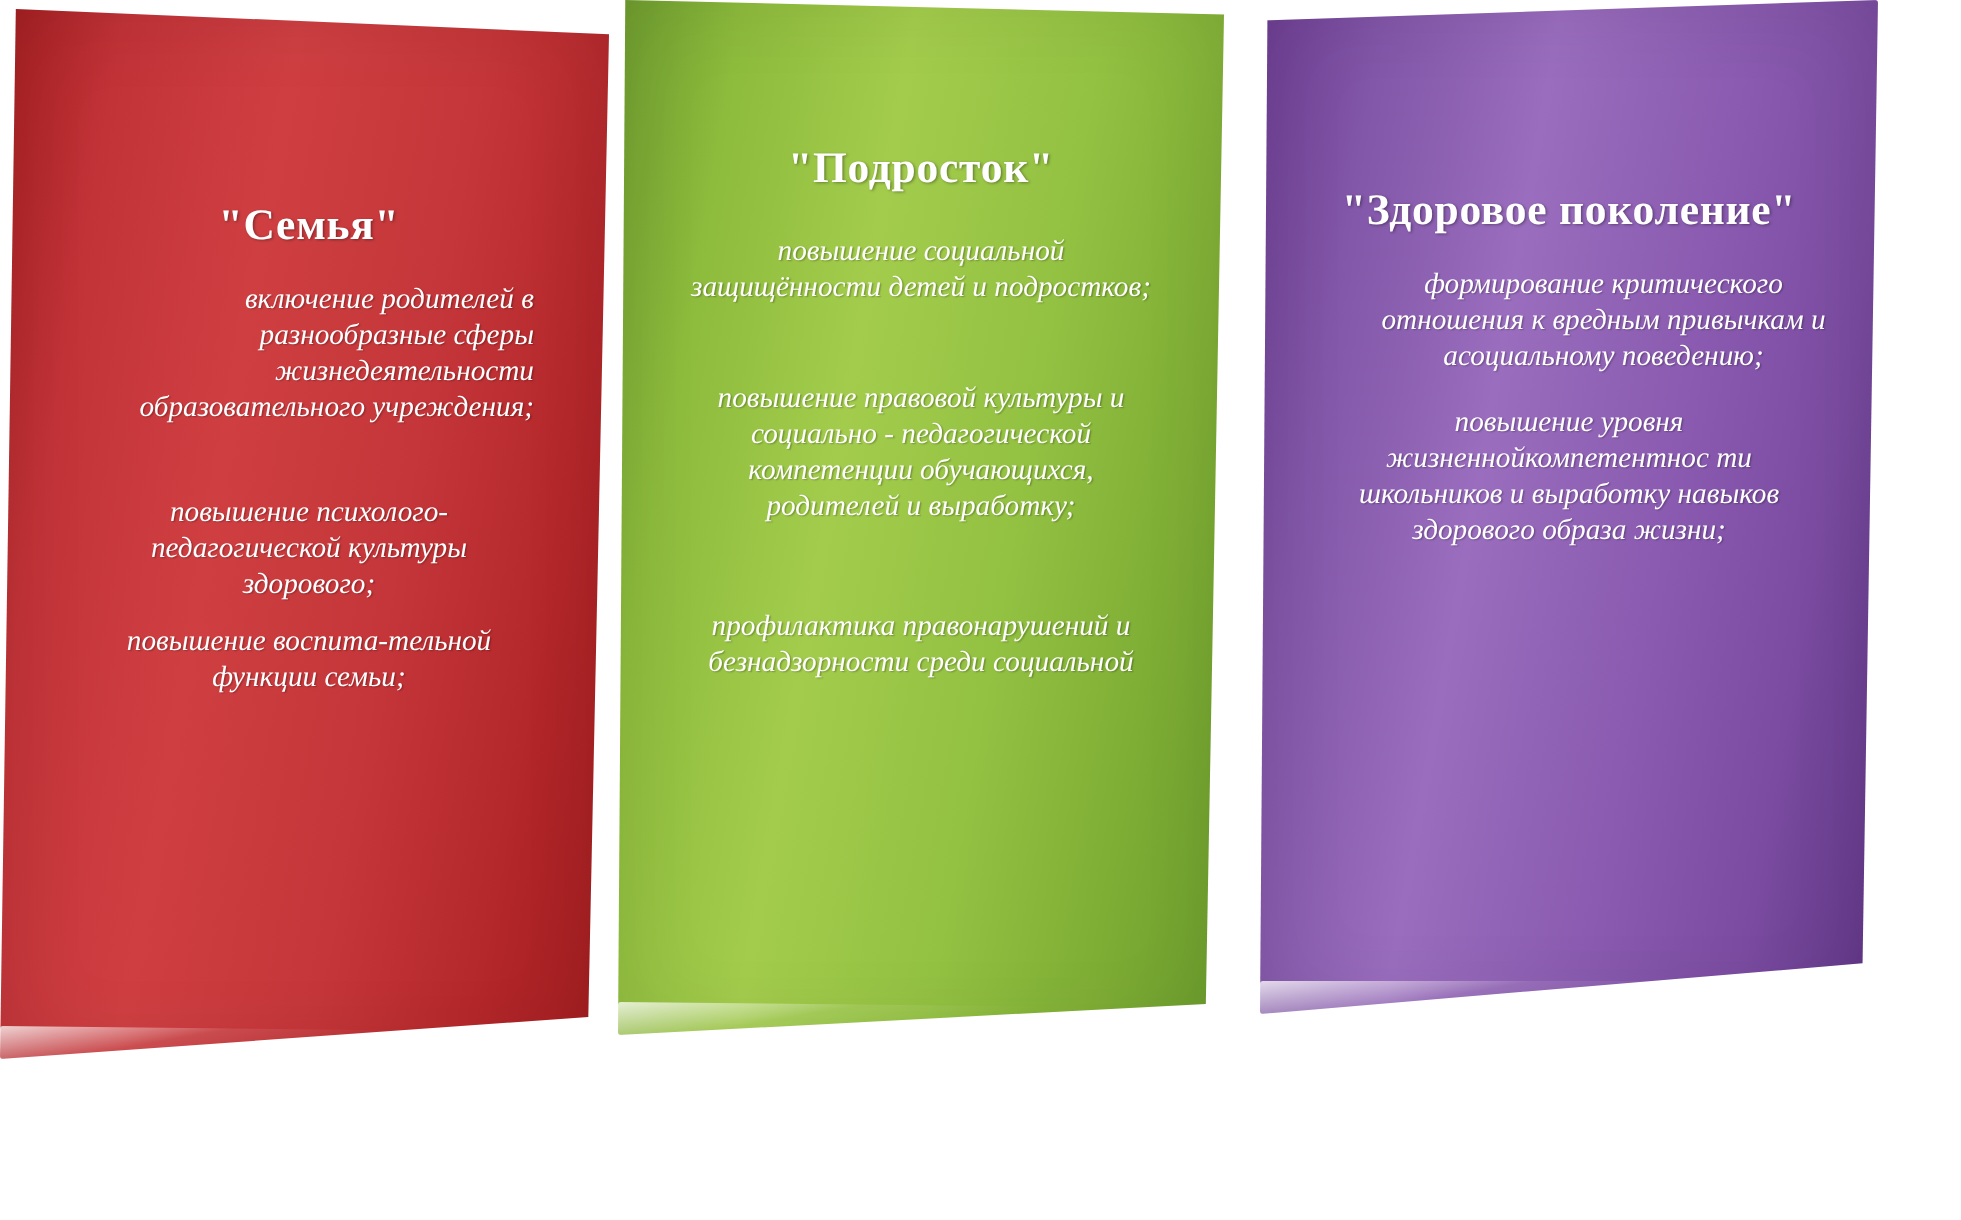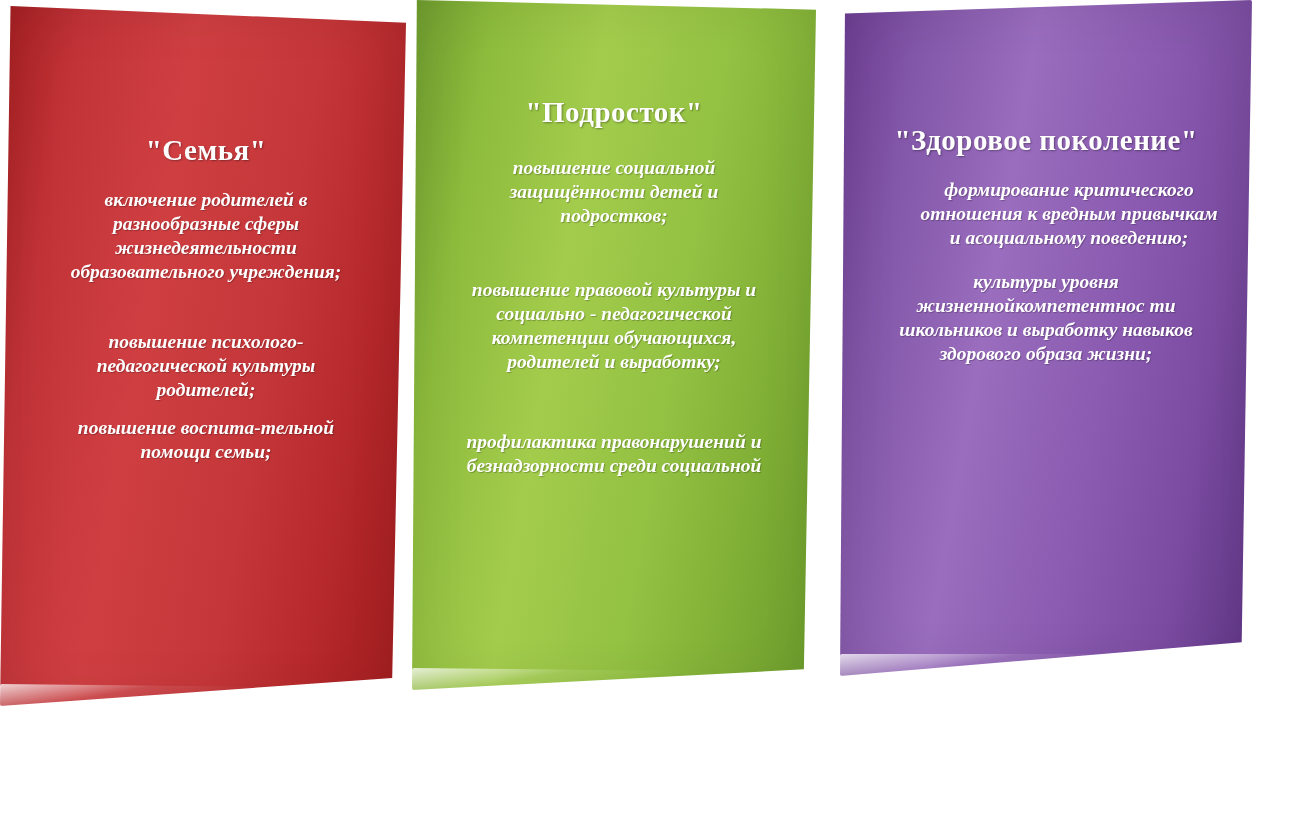--- a/index.html
+++ b/index.html
@@ -56,21 +56,21 @@
     font-weight: bold;
     font-style: normal;
     font-size: 29px;
     line-height: 1.12;
     letter-spacing: 0.5px;
     text-shadow: 1px 1px 2px rgba(0,0,0,0.35);
     white-space: pre-line;
   }
 
   .panel-item {
-    font-weight: bold;
+    font-weight: normal;
     font-style: italic;
     font-size: 19.5px;
     line-height: 1.23;
     text-shadow: 1px 1px 1px rgba(0,0,0,0.25);
     white-space: pre-line;
   }
 
   
   #panel-family {
     left: 0px;
@@ -140,21 +140,21 @@
     opacity: 0.92;
   }
   #panel-health-edge .panel-face {
     background: linear-gradient(170deg, rgba(255,255,255,0.85) 0%, rgba(255,255,255,0.10) 16%, rgba(150,110,190,0.0) 28%);
   }
 
   
   #family-content { padding: 128px 22px 0 28px; }
   #family-content .panel-title { margin-bottom: 22px; }
   #family-content .panel-item { width: 300px; }
-  #family-content .panel-item.i0 { margin-bottom: 46px; }
+  #family-content .panel-item.i0 { margin-bottom: 46px; text-align: right; }
   #family-content .panel-item.i1 { margin-bottom: 14px; }
   #family-content .panel-item.i2 { margin-bottom: 52px; }
 
   #teen-content { padding: 96px 26px 0 26px; }
   #teen-content .panel-title { margin-bottom: 28px; }
   #teen-content .panel-item { width: 310px; }
   #teen-content .panel-item.i0 { margin-bottom: 50px; }
   #teen-content .panel-item.i1 { margin-bottom: 56px; }
 
   #health-content { padding: 124px 30px 0 30px; }
@@ -166,22 +166,22 @@
 </head>
 <body>
 
 <div id="diagram">
 
   <div class="panel" id="panel-family">
     <div class="panel-face"></div>
     <div class="panel-content" id="family-content">
       <div class="panel-title">"Семья"</div>
       <div class="panel-item i0">включение родителей в разнообразные сферы жизнедеятельности образовательного учреждения;</div>
-      <div class="panel-item i1">повышение психолого-педагогической культуры родителей;</div>
-      <div class="panel-item i2">повышение воспита-тельной помощи семьи;</div>
+      <div class="panel-item i1">повышение психолого-педагогической культуры здорового;</div>
+      <div class="panel-item i2">повышение воспита-тельной функции семьи;</div>
     </div>
   </div>
   <div class="panel" id="panel-family-edge">
     <div class="panel-face"></div>
   </div>
 
   <div class="panel" id="panel-teen">
     <div class="panel-face"></div>
     <div class="panel-content" id="teen-content">
       <div class="panel-title">"Подросток"</div>
@@ -192,20 +192,20 @@
   </div>
   <div class="panel" id="panel-teen-edge">
     <div class="panel-face"></div>
   </div>
 
   <div class="panel" id="panel-health">
     <div class="panel-face"></div>
     <div class="panel-content" id="health-content">
       <div class="panel-title">"Здоровое поколение"</div>
       <div class="panel-item i1">формирование критического отношения к вредным привычкам и асоциальному поведению;</div>
-      <div class="panel-item i2">культуры уровня жизненнойкомпетентнос ти школьников и выработку навыков здорового образа  жизни;</div>
+      <div class="panel-item i2">повышение уровня жизненнойкомпетентнос ти школьников и выработку навыков здорового образа  жизни;</div>
     </div>
   </div>
   <div class="panel" id="panel-health-edge">
     <div class="panel-face"></div>
   </div>
 
 </div>
 
 </body></html>

